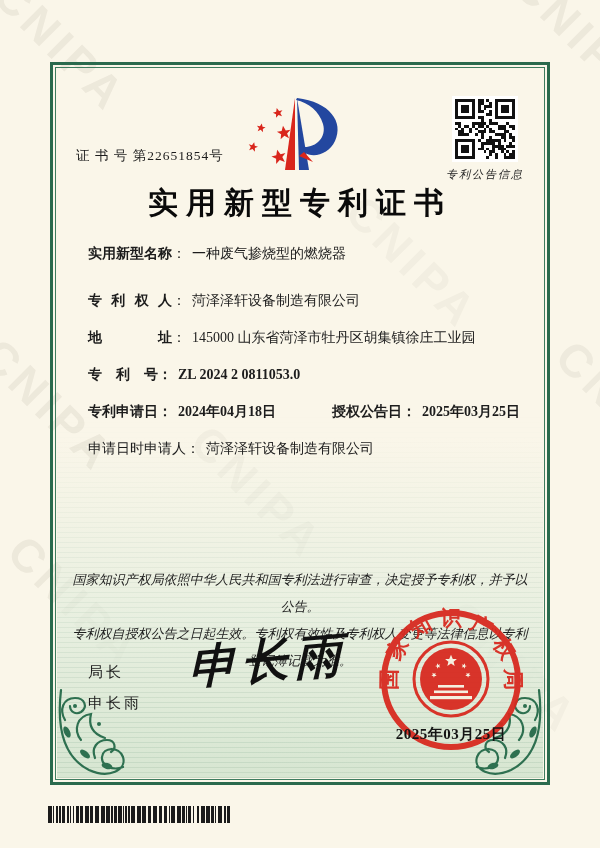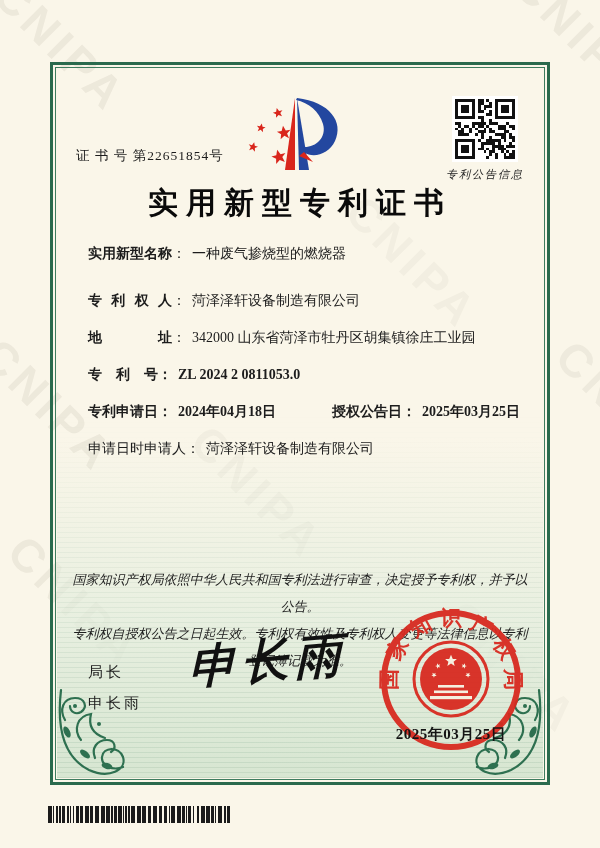--- a/index.html
+++ b/index.html
@@ -307,21 +307,21 @@
   <div class="title">实用新型专利证书</div>
 
   <div class="fields">
     <div class="row gap-big">
       <span class="lbl lbl6">实用新型名称</span><span class="colon">：</span><span class="val">一种废气掺烧型的燃烧器</span>
     </div>
     <div class="row">
       <span class="lbl lbl6">专利权人</span><span class="colon">：</span><span class="val">菏泽泽轩设备制造有限公司</span>
     </div>
     <div class="row">
-      <span class="lbl lbl6">地址</span><span class="colon">：</span><span class="val">342000 山东省菏泽市牡丹区胡集镇徐庄工业园</span>
+      <span class="lbl lbl6">地址</span><span class="colon">：</span><span class="val">145000 山东省菏泽市牡丹区胡集镇徐庄工业园</span>
     </div>
     <div class="row duo">
       <span class="cell-l">
         <span class="lbl lbl5">专利号</span><span class="colon">：</span><span class="val">ZL 2024 2 0811053.0</span>
       </span>
     </div>
     <div class="row duo">
       <span class="cell-l">
         <span class="lbl lbl5">专利申请日</span><span class="colon">：</span><span class="val">2024年04月18日</span>
       </span>

